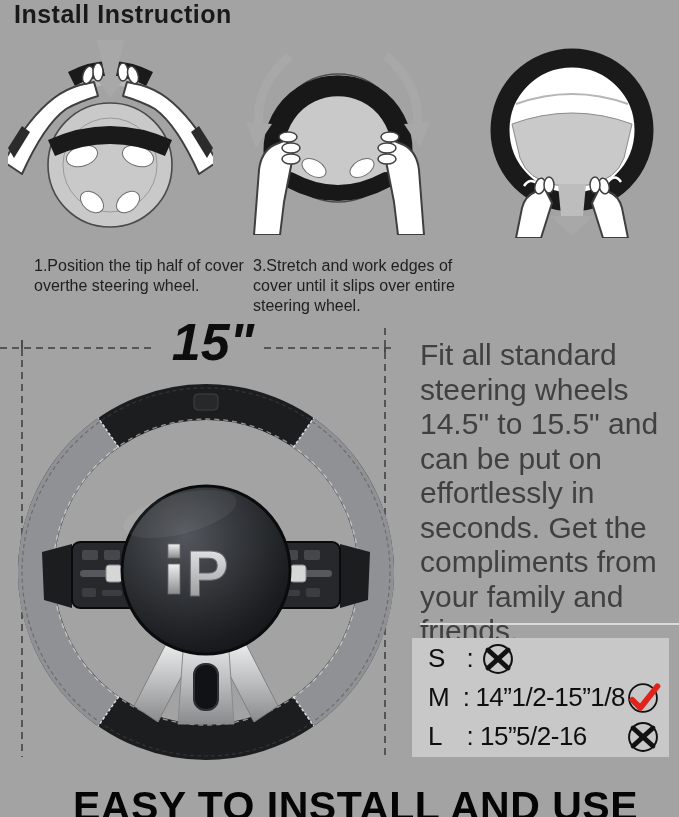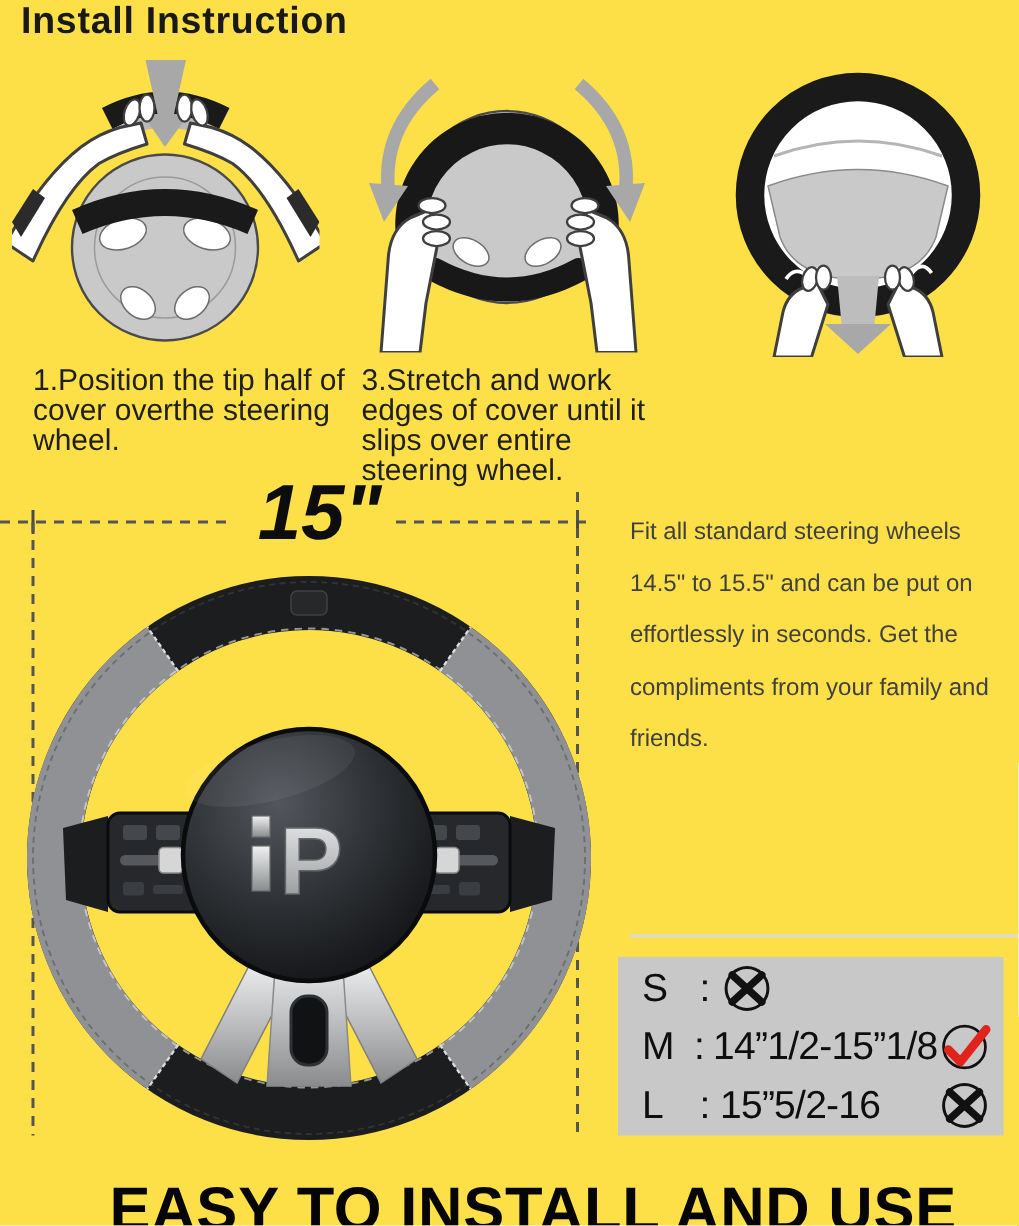--- a/index.html
+++ b/index.html
@@ -1,42 +1,42 @@
 <!DOCTYPE html>
 <html><head>
 <meta charset="utf-8">
 <style>
   html,body{margin:0;padding:0;background:#fff;}
-  .page{position:relative;width:679px;height:817px;background:#fde047;overflow:hidden;
+  .page{position:relative;width:679px;height:817px;background:#a3a3a3;overflow:hidden;
         font-family:"Liberation Sans",sans-serif;color:#111;}
   .title{position:absolute;left:14px;top:0px;margin:0;font-size:25px;font-weight:600;
          letter-spacing:.5px;color:#191919;}
   .ill{position:absolute;}
   .ill1{left:8px;top:40px;width:205px;height:195px;}
   .ill2{left:226px;top:40px;width:226px;height:195px;}
   .ill3{left:468px;top:38px;width:210px;height:200px;}
-  .cap{position:absolute;margin:4px;font-size:20px;line-height:20px;color:#1f1f1f;}
+  .cap{position:absolute;margin:16px;font-size:16px;line-height:20px;color:#1f1f1f;}
   .cap1{left:18px;top:240px;width:222px;}
   .cap2{left:237px;top:240px;width:206px;}
   .cap3{left:517px;top:240px;width:160px;}
   .dim-label{position:absolute;left:148px;top:312px;width:130px;text-align:center;
              font-size:52px;font-style:italic;font-weight:600;color:#0d0d0d;}
   .dash-h{position:absolute;height:2px;top:347px;
           background:repeating-linear-gradient(to right,#555 0 7px,transparent 7px 12px);}
   .hseg1{left:0;width:152px;}
   .hseg2{left:264px;width:131px;}
   .tick{position:absolute;width:2px;height:16px;top:340px;background:#4a4a4a;}
   .tick1{left:21px;} .tick2{left:384px;}
   .dash-v{position:absolute;width:2px;
           background:repeating-linear-gradient(to bottom,#555 0 7px,transparent 7px 12px);}
   .vseg1{left:21px;top:348px;height:409px;}
   .vseg2{left:384px;top:328px;height:429px;}
   .photo{position:absolute;left:18px;top:384px;width:376px;height:376px;}
   .desc{position:absolute;left:420px;top:338px;width:260px;margin:0;
-        font-size:16px;line-height:34.5px;color:#404040;}
+        font-size:30px;line-height:34.5px;color:#404040;}
   .thinline{position:absolute;left:420px;top:623px;width:259px;height:2px;background:#dadada;}
   .sizebox{position:absolute;left:412px;top:638px;width:257px;height:119px;background:#c8c8c8;
            display:flex;flex-direction:column;justify-content:center;}
   .srow{display:flex;align-items:center;height:39px;padding:0 8px 0 16px;
         font-size:26px;color:#0e0e0e;}
   .ssize{width:32px;font-weight:500;}
   .ssep{width:20px;text-align:center;}
   .srange{flex:1;letter-spacing:-0.5px;white-space:nowrap;}
   .sicon{width:36px;height:36px;}
   .sicon svg{width:36px;height:36px;display:block;}

